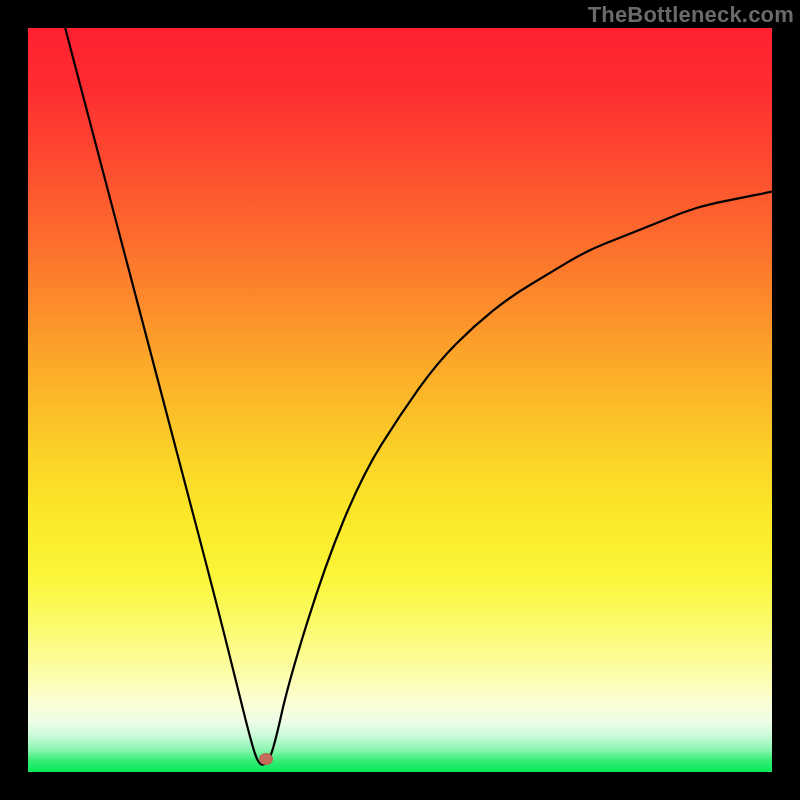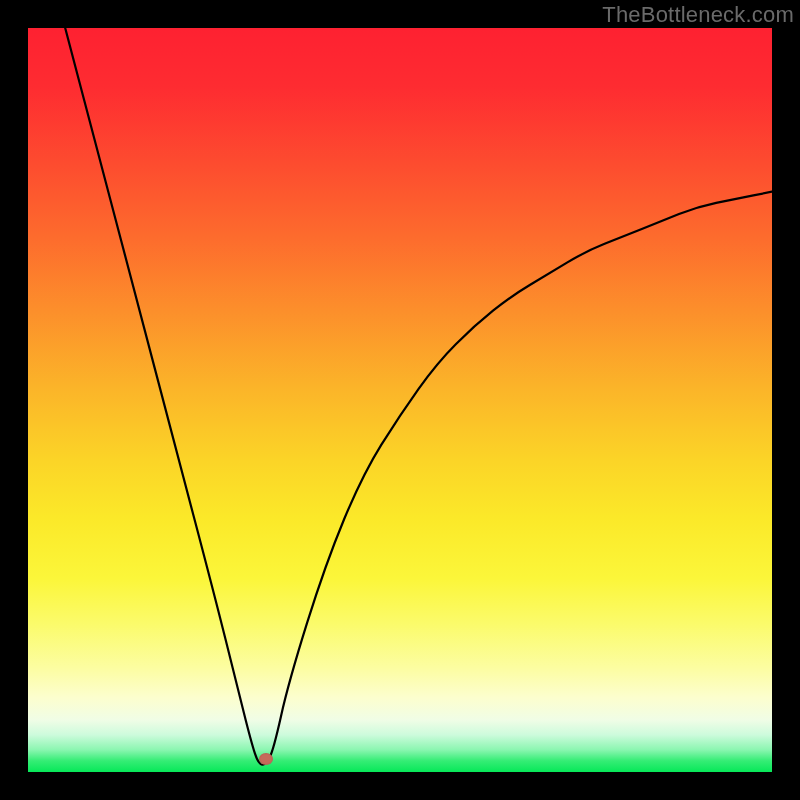--- a/index.html
+++ b/index.html
@@ -17,21 +17,21 @@
     height: 800px;
     background: #000;
   }
   .watermark {
     position: absolute;
     top: 2px;
     right: 6px;
     color: #6a6a6a;
     font-size: 22px;
     letter-spacing: 0.2px;
-    font-weight: 400;
+    font-weight: 700;
     user-select: none;
   }
   .plot-wrap {
     position: absolute;
     left: 28px;
     top: 28px;
     width: 744px;
     height: 744px;
   }
   .plot-bg {

